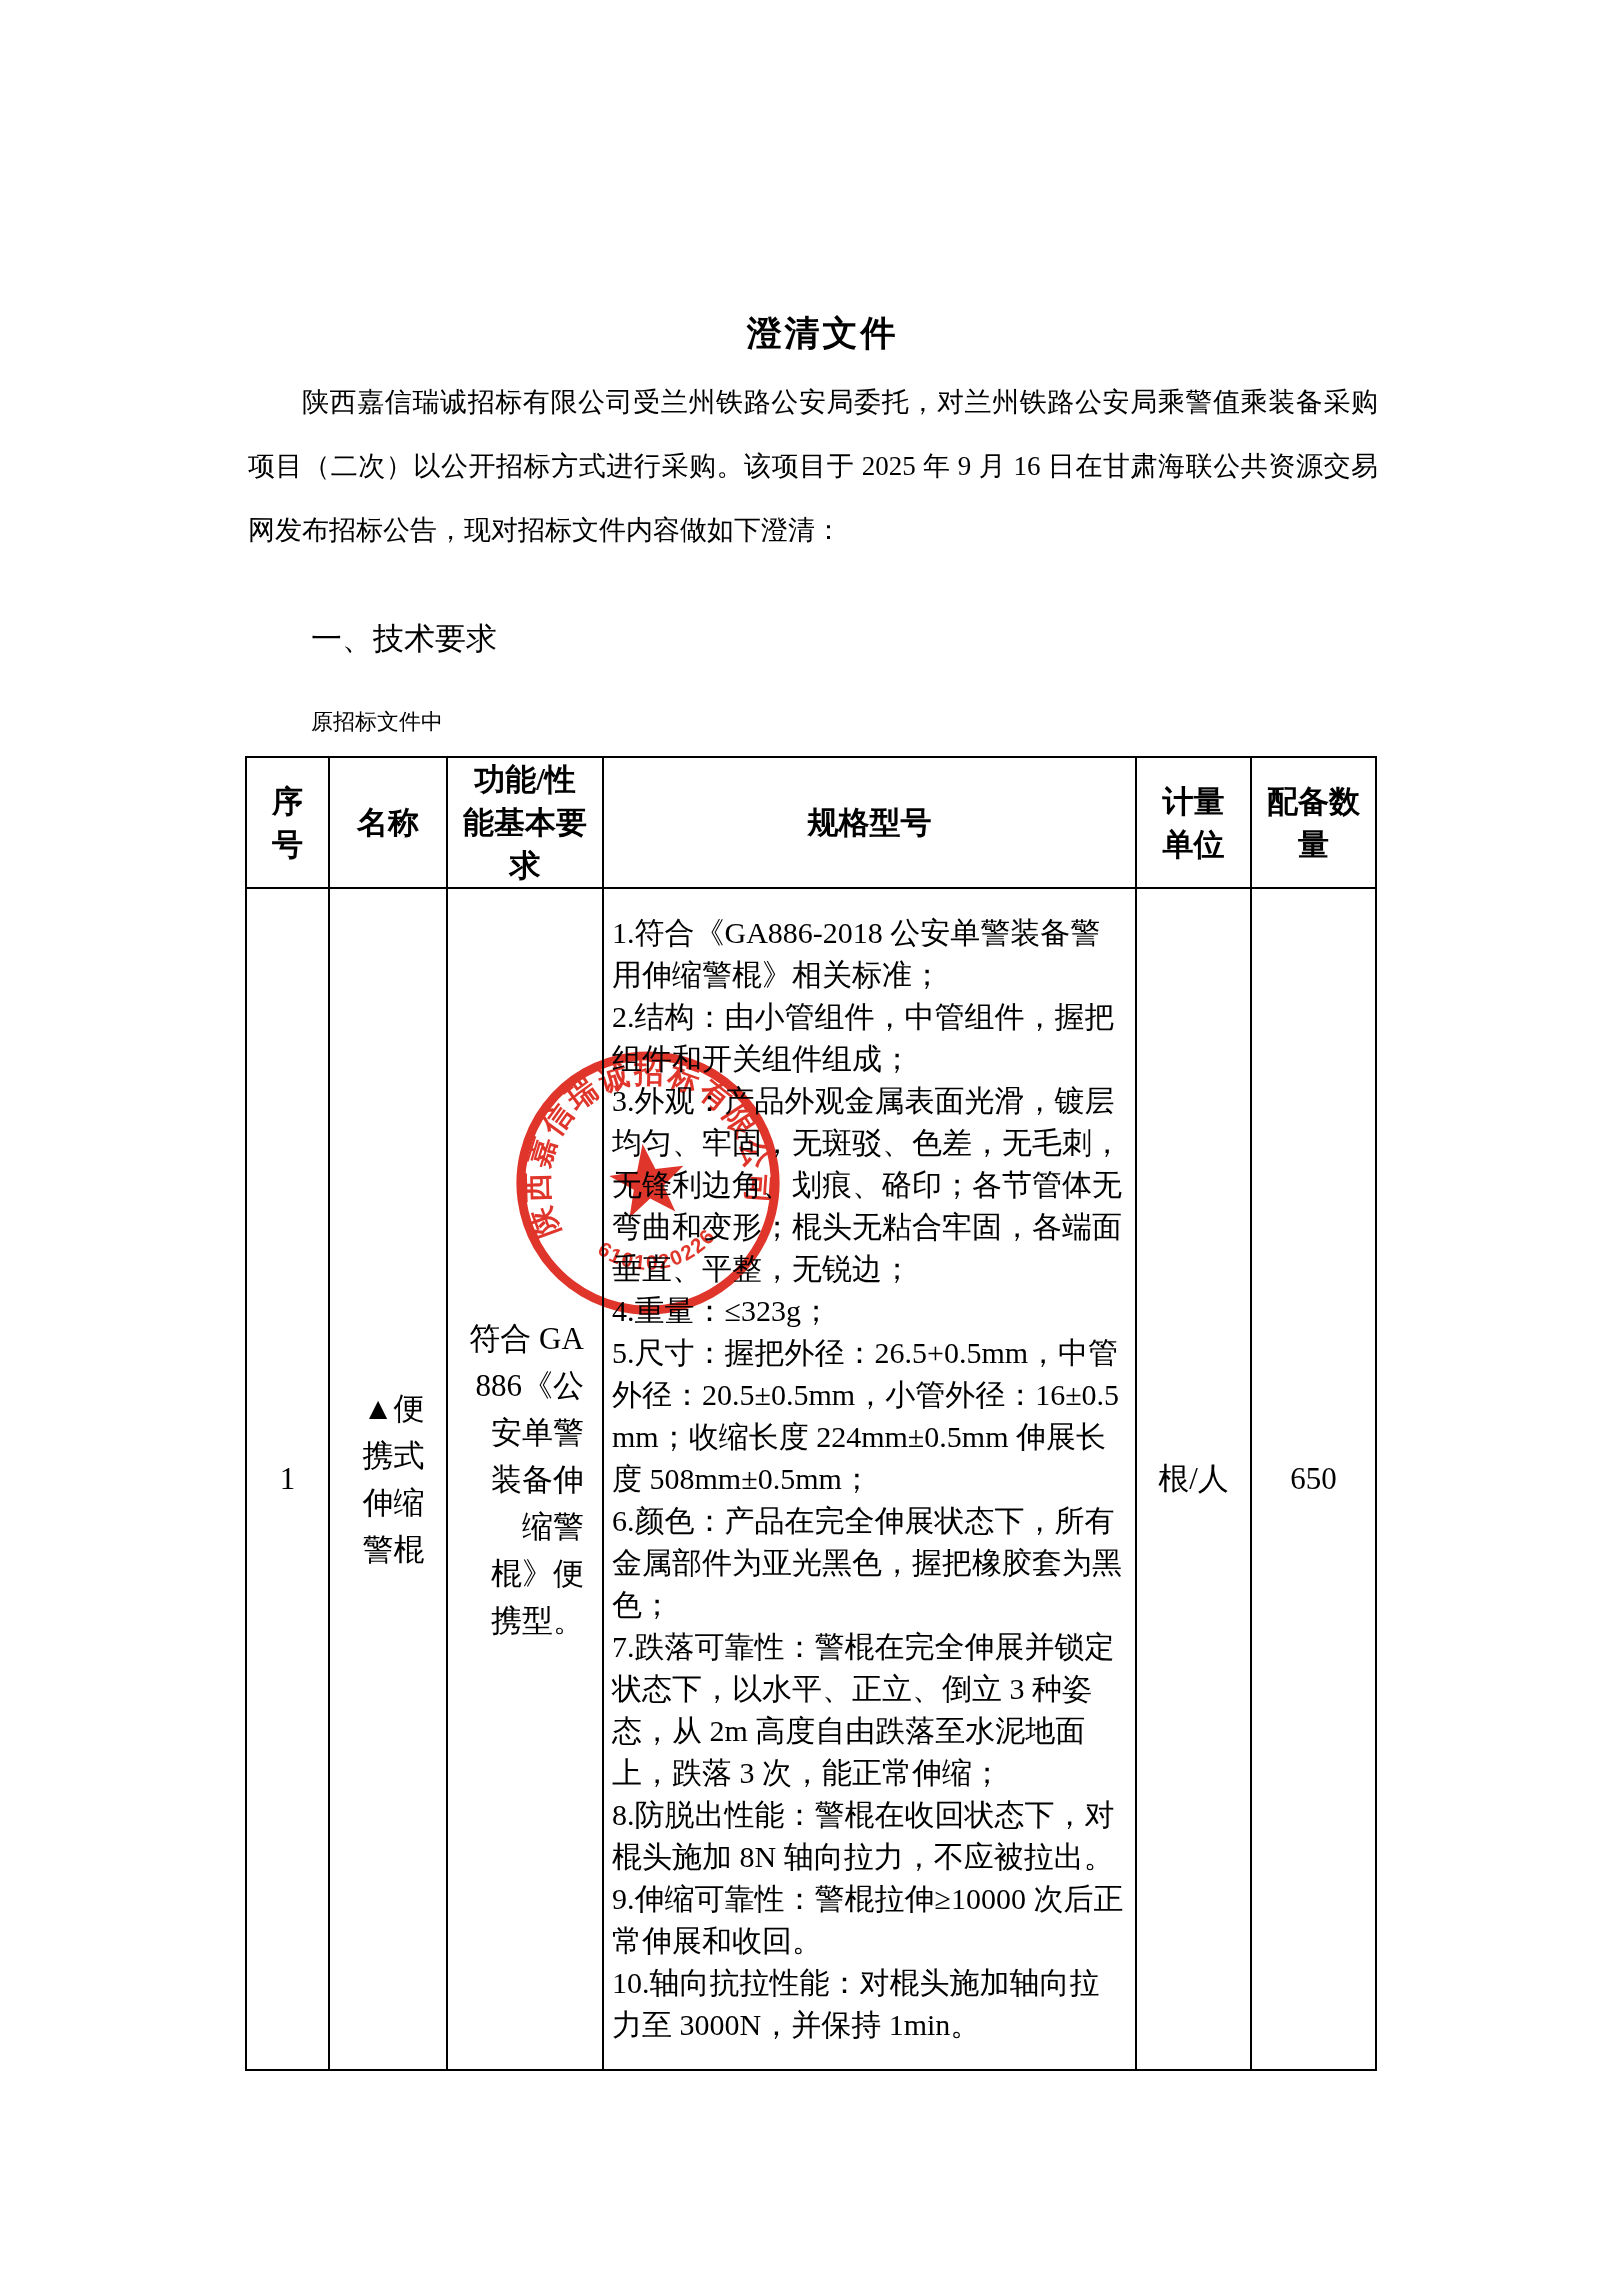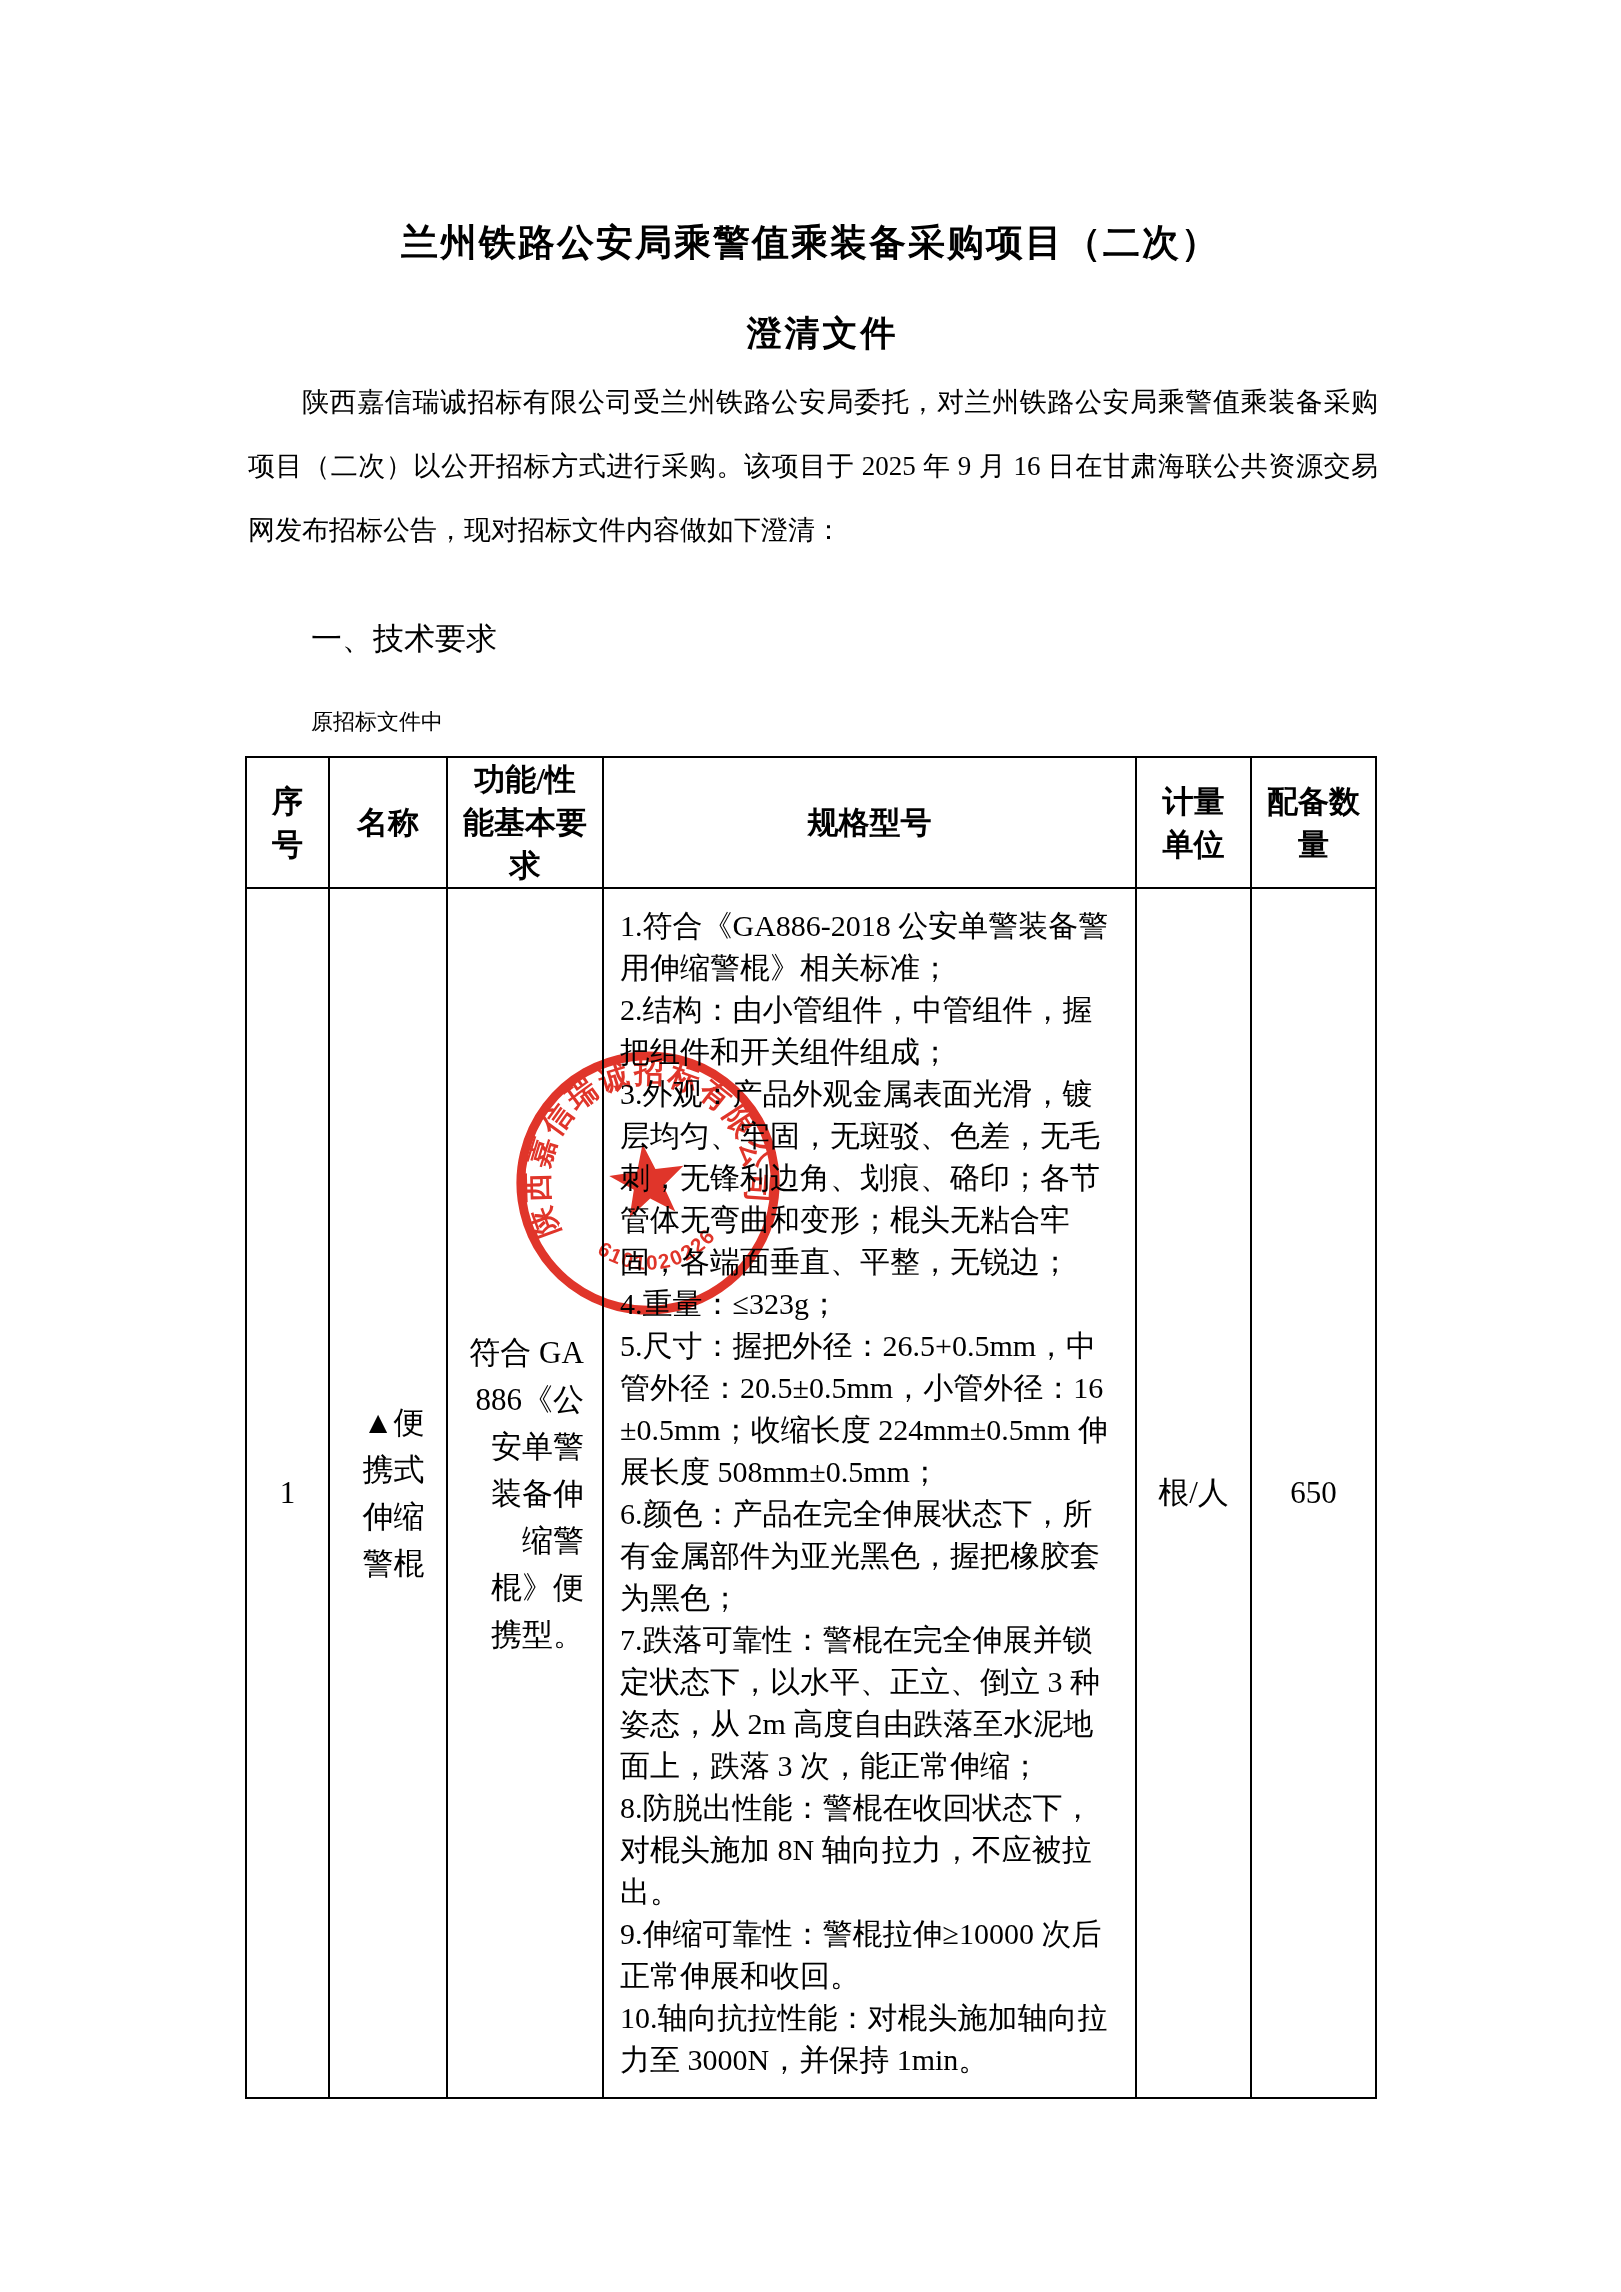--- a/index.html
+++ b/index.html
@@ -35,21 +35,21 @@
     font-size:22px; line-height:39px;margin-top:18px;
   }
 
   table.spec-table {
     position:absolute; top:733px; left:245px;
     width:1130px; border-collapse:collapse; table-layout:fixed;
     font-size:31px;
     margin-top:23px;
   }
   table.spec-table th, table.spec-table td {
-    border:2px solid #000; padding:16px; vertical-align:middle;
+    border:2px solid #000; padding:8px; vertical-align:middle;
   }
   table.spec-table thead th {
     height:128px; font-weight:bold; font-size:31px; line-height:43px;
     text-align:center; word-break:break-all; padding:0 13.7px;
   }
   td.cell-seq, td.cell-unit, td.cell-qty { text-align:center; }
   td.cell-name, td.cell-req { text-align:center; }
   .name-inner {
     display:inline-block; width:2.35em; text-align:right;
     word-break:break-all; line-height:47px; vertical-align:middle;
@@ -70,21 +70,20 @@
     mix-blend-mode:multiply; opacity:0.92;
     transform:rotate(-8deg); pointer-events:none;
   }
   .stamp svg { width:100%; height:100%; }
 </style>
 </head>
 <body>
 
 <div class="page">
 
-  <h1 class="doc-title">兰州铁路公安局乘警值乘装备采购项目（二次）</h1>
   <h2 class="doc-subtitle">澄清文件</h2>
 
   <p class="intro">陕西嘉信瑞诚招标有限公司受兰州铁路公安局委托，对兰州铁路公安局乘警值乘装备采购项目（二次）以公开招标方式进行采购。该项目于 2025 年 9 月 16 日在甘肃海联公共资源交易网发布招标公告，现对招标文件内容做如下澄清：</p>
 
   <div class="sec-heading">一、技术要求</div>
   <div class="sec-subheading">原招标文件中</div>
 
   <table class="spec-table">
     <colgroup>
       <col style="width:83px">

